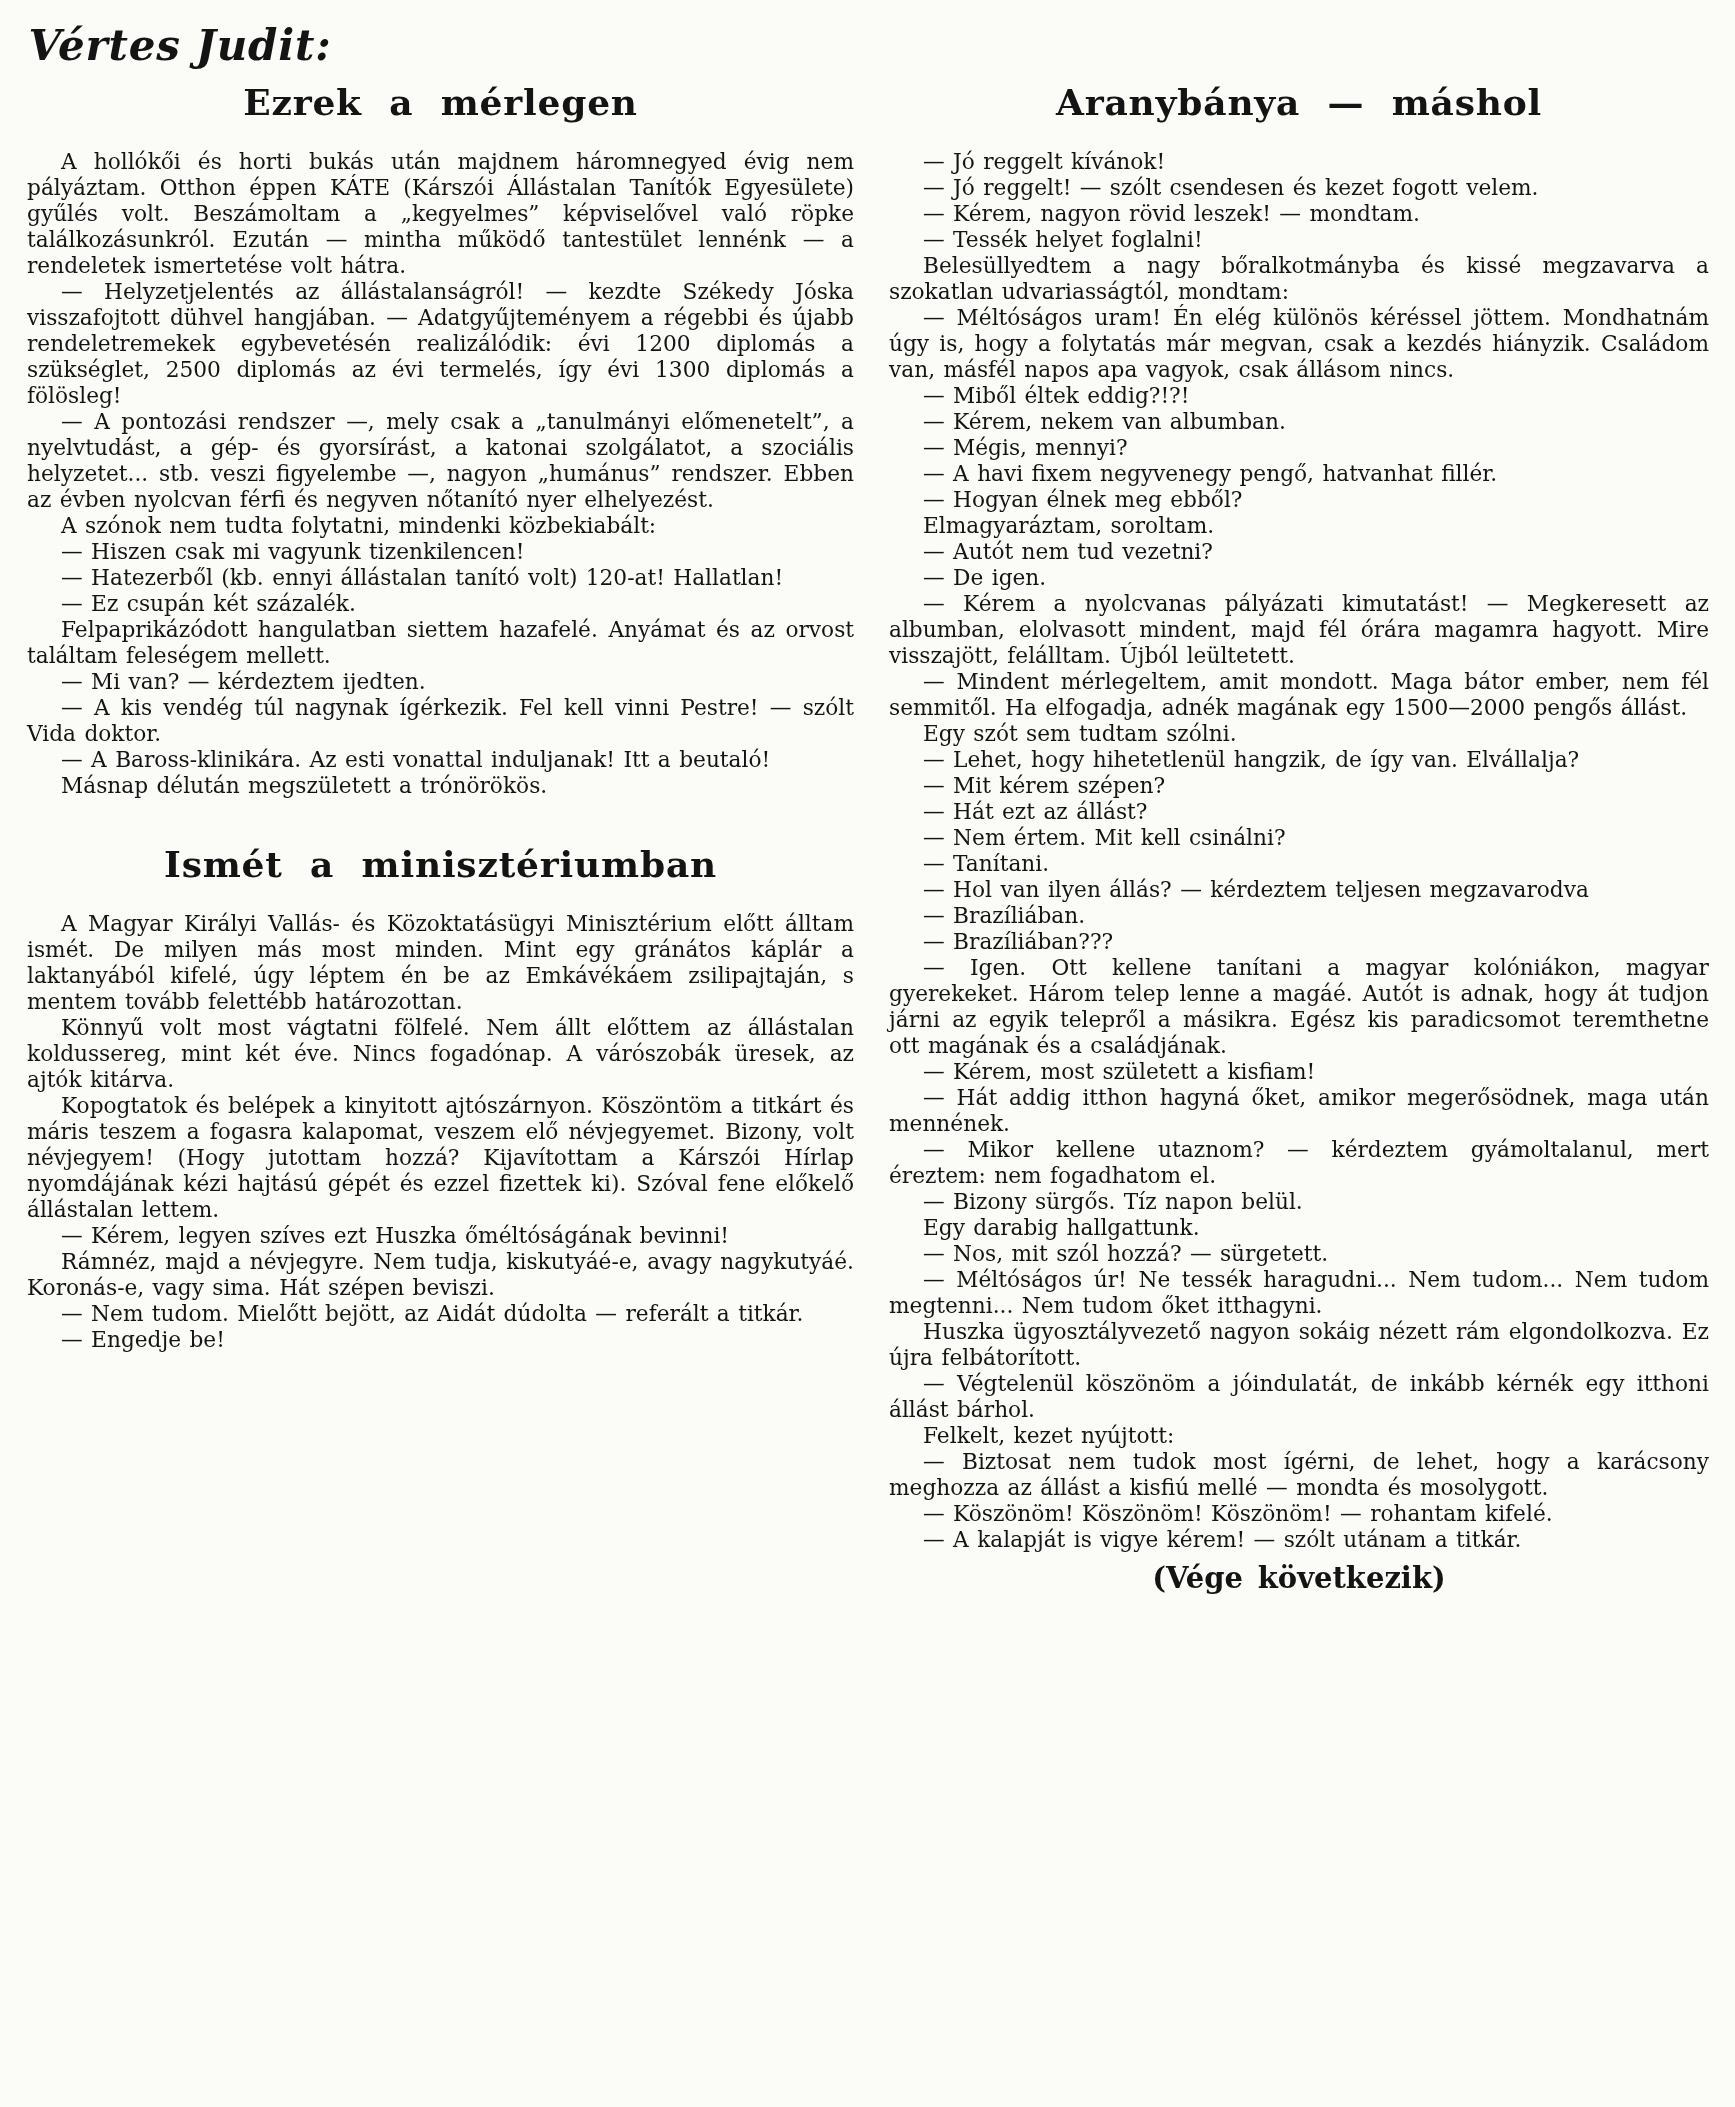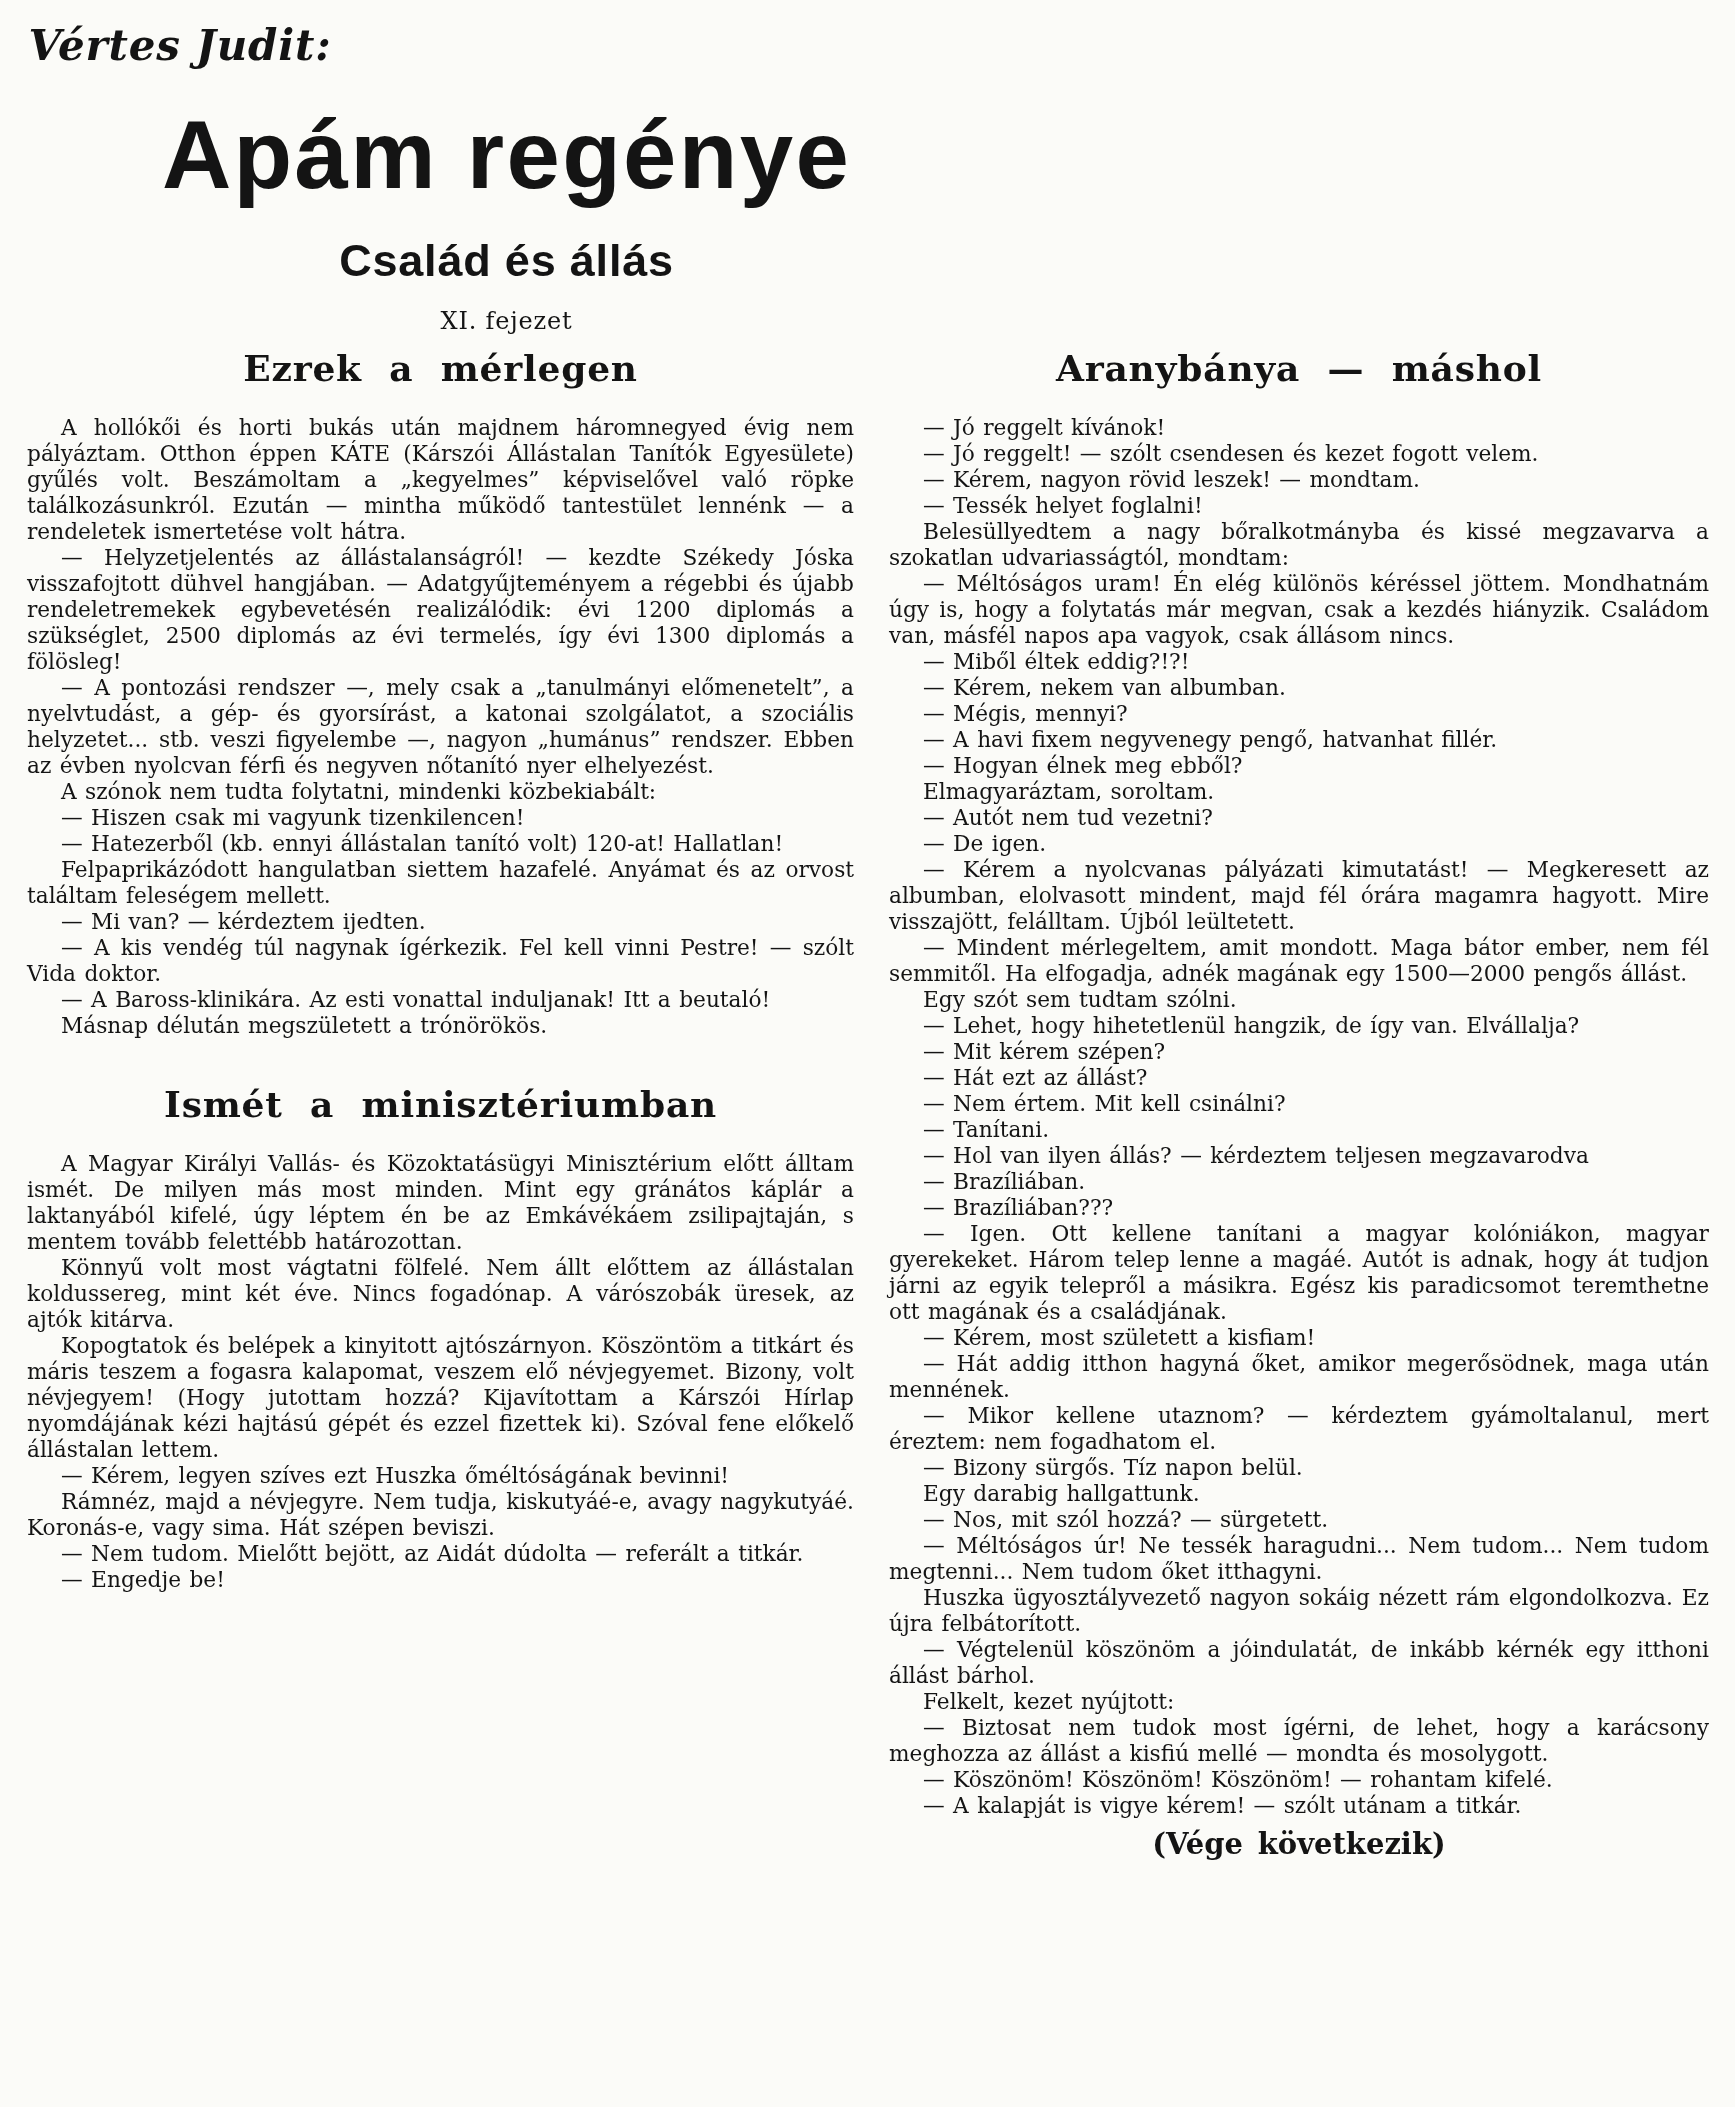--- a/index.html
+++ b/index.html
@@ -69,39 +69,35 @@
     word-spacing:4.6px;
   }
 </style>
 </head>
 <body>
 
 <div class="page">
 
   <div class="article-header">
     <div class="byline">Vértes Judit:</div>
-    <div class="head-center">
-      <div class="main-title">Apám regénye</div>
-      <div class="sub-title">Család és állás</div>
-      <div class="chapter">XI. fejezet</div>
-    </div>
   </div>
 
   <div class="cols">
 
     <div class="col col-left">
       <div class="section">
         <div class="section-heading">Ezrek a mérlegen</div>
         <div class="paras">
             <p class="para">A hollókői és horti bukás után majdnem háromnegyed évig nem pályáztam. Otthon éppen KÁTE (Kárszói Állástalan Tanítók Egyesülete) gyűlés volt. Beszámoltam a „kegyelmes” képviselővel való röpke találkozásunkról. Ezután — mintha működő tantestület lennénk — a rendeletek ismertetése volt hátra.</p>
             <p class="para">— Helyzetjelentés az állástalanságról! — kezdte Székedy Jóska visszafojtott dühvel hangjában. — Adatgyűjteményem a régebbi és újabb rendeletremekek egybevetésén realizálódik: évi 1200 diplomás a szükséglet, 2500 diplomás az évi termelés, így évi 1300 diplomás a fölösleg!</p>
             <p class="para">— A pontozási rendszer —, mely csak a „tanulmányi előmenetelt”, a nyelvtudást, a gép- és gyorsírást, a katonai szolgálatot, a szociális helyzetet... stb. veszi figyelembe —, nagyon „humánus” rendszer. Ebben az évben nyolcvan férfi és negyven nőtanító nyer elhelyezést.</p>
             <p class="para">A szónok nem tudta folytatni, mindenki közbekiabált:</p>
             <p class="para">— Hiszen csak mi vagyunk tizenkilencen!</p>
             <p class="para">— Hatezerből (kb. ennyi állástalan tanító volt) 120-at! Hallatlan!</p>
+            <p class="para">— Ez csupán két százalék.</p>
             <p class="para">Felpaprikázódott hangulatban siettem hazafelé. Anyámat és az orvost találtam feleségem mellett.</p>
             <p class="para">— Mi van? — kérdeztem ijedten.</p>
             <p class="para">— A kis vendég túl nagynak ígérkezik. Fel kell vinni Pestre! — szólt Vida doktor.</p>
             <p class="para">— A Baross-klinikára. Az esti vonattal induljanak! Itt a beutaló!</p>
             <p class="para">Másnap délután megszületett a trónörökös.</p>
           </div>
       </div>
       <div class="section">
         <div class="section-heading second">Ismét a minisztériumban</div>
         <div class="paras">

